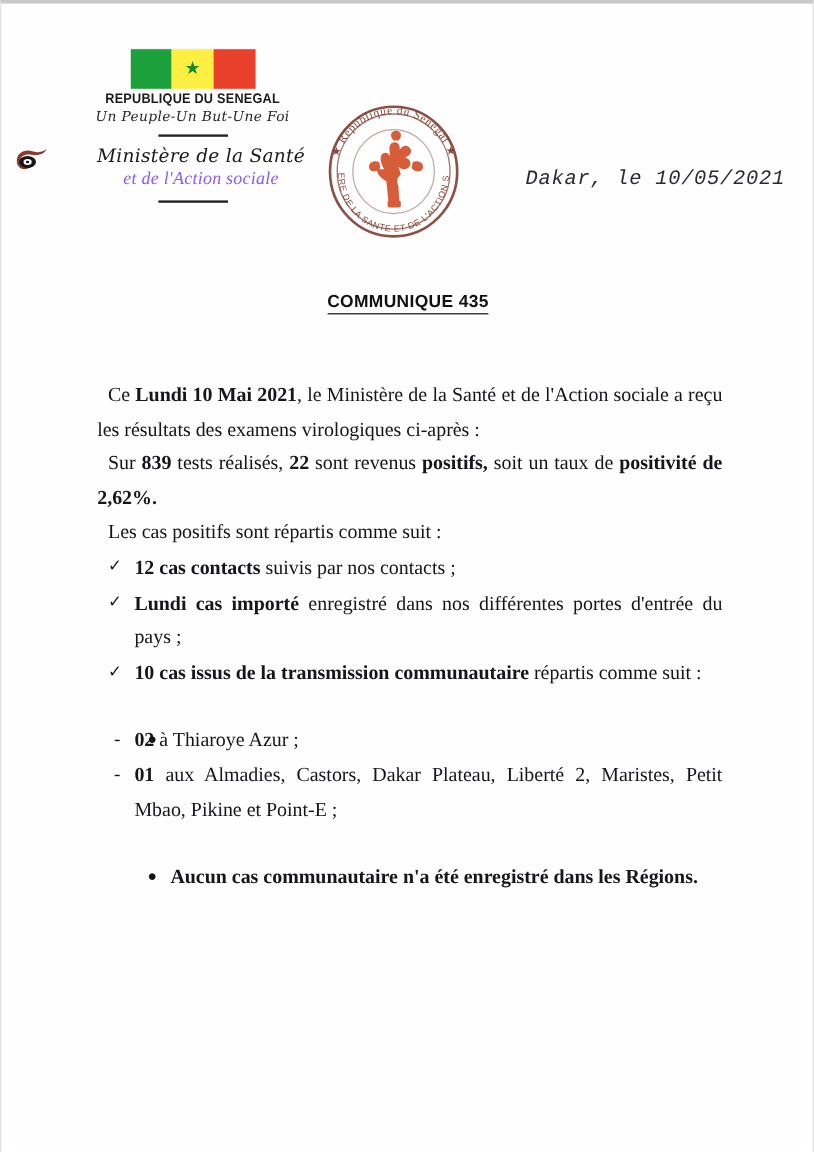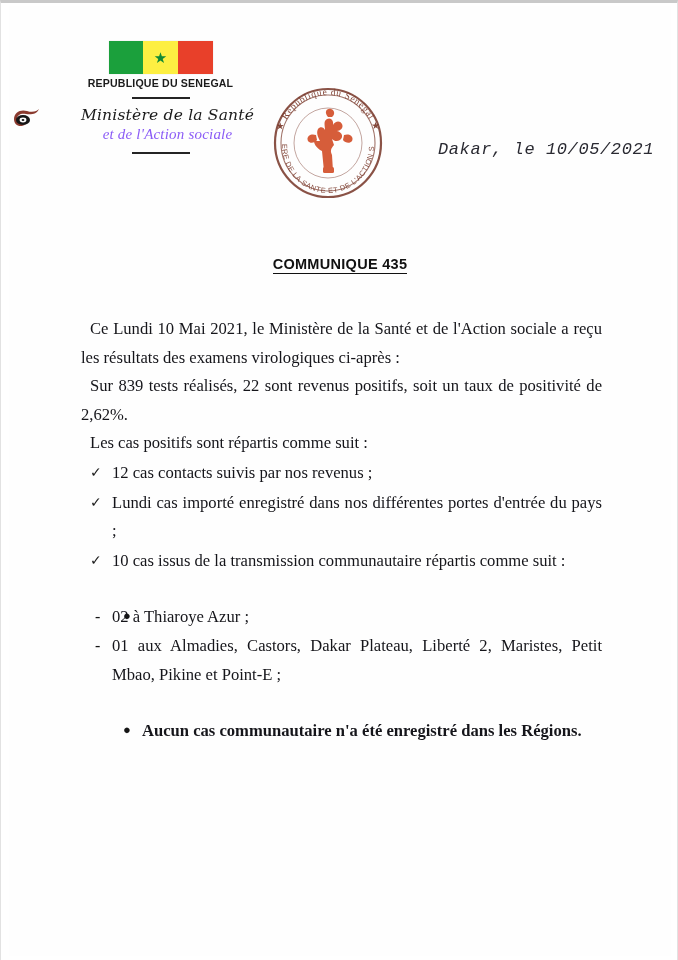--- a/index.html
+++ b/index.html
@@ -151,37 +151,37 @@
   .title-main, .title-sub {
     font-family: "Liberation Sans", sans-serif;
     font-weight: bold;
     font-size: 14.5px;
     color: #111111;
     letter-spacing: 0.3px;
     display: inline-block;
     border-bottom: 1.5px solid #111111;
     padding-bottom: 1px;
   }
-  .title-sub-wrap { margin-top: 24px; }
+  .title-sub-wrap { margin-top: 12px; }
 
   
   .body-text {
     position: absolute;
     left: 80px;
     top: 312px;
     width: 521px;
     font-family: "Liberation Serif", serif;
     font-size: 16.6px;
     line-height: 28.6px;
     color: #15151a;
     text-align: justify;
   }
   .para { margin: 0; text-align: justify; }
   .para.indent { text-indent: 9px; }
-  b, .b { font-weight: normal; }
+  b, .b { font-weight: bold; }
 
   .check-list {
     margin: 0;
     padding: 0;
     list-style: none;
   }
   .check-item {
     position: relative;
     padding-left: 31px;
     text-align: justify;
@@ -238,20 +238,21 @@
   <div class="header">
 
     <div class="letterhead">
       <div class="flag">
         <div class="flag-band flag-green"></div>
         <div class="flag-band flag-yellow"></div>
         <div class="flag-band flag-red"></div>
         <span class="flag-star">★</span>
       </div>
       <div class="republic">REPUBLIQUE DU SENEGAL</div>
+      <div class="motto">Un Peuple-Un But-Une Foi</div>
       <div class="rule"></div>
       <div class="ministry">
         <svg class="ministry-logo" viewBox="0 0 34 24">
           <path d="M3 13 C3 6, 10 3, 16 5 C22 7, 26 5, 28 3 C26 8, 20 9, 15 8 C10 7, 6 9, 6 13 C6 17, 11 19, 15 18 C10 22, 3 20, 3 13 Z" fill="#8a3a2e"></path>
           <ellipse cx="12" cy="14" rx="7" ry="5" fill="#161616"></ellipse>
           <ellipse cx="12" cy="14" rx="3.4" ry="2.4" fill="#fefefe"></ellipse>
           <ellipse cx="12" cy="14" rx="1.4" ry="1" fill="#161616"></ellipse>
         </svg>
         <div class="ministry-line1">Ministère de la Santé</div>
         <div class="ministry-line2">et de l'Action sociale</div>
@@ -298,21 +299,21 @@
   <div class="body-text">
 
     <p class="para indent"><span>Ce </span><b>Lundi 10 Mai 2021</b><span>, le Ministère de la Santé et de l'Action sociale a reçu les résultats des examens virologiques ci-après :</span></p>
 
     <p class="para indent"><span>Sur </span><b>839</b><span> tests réalisés, </span><b>22</b><span> sont revenus </span><b>positifs,</b><span> soit un taux de </span><b>positivité de 2,62%.</b></p>
 
     <p class="para indent">Les cas positifs sont répartis comme suit :</p>
 
     <ul class="check-list">
       <li class="check-item">
-        <span class="check-mark">✓</span><b>12 cas contacts</b><span> suivis par nos revenus ;</span>
+        <span class="check-mark">✓</span><b>12 cas contacts</b><span> suivis par nos contacts ;</span>
       </li>
       <li class="check-item">
         <span class="check-mark">✓</span><b>Lundi cas importé</b><span> enregistré dans nos différentes portes d'entrée du pays ;</span>
       </li>
       <li class="check-item">
         <span class="check-mark">✓</span><b>10 cas issus de la transmission communautaire</b><span> répartis comme suit :</span>
       </li>
     </ul>
 
     <div class="sub-block">

